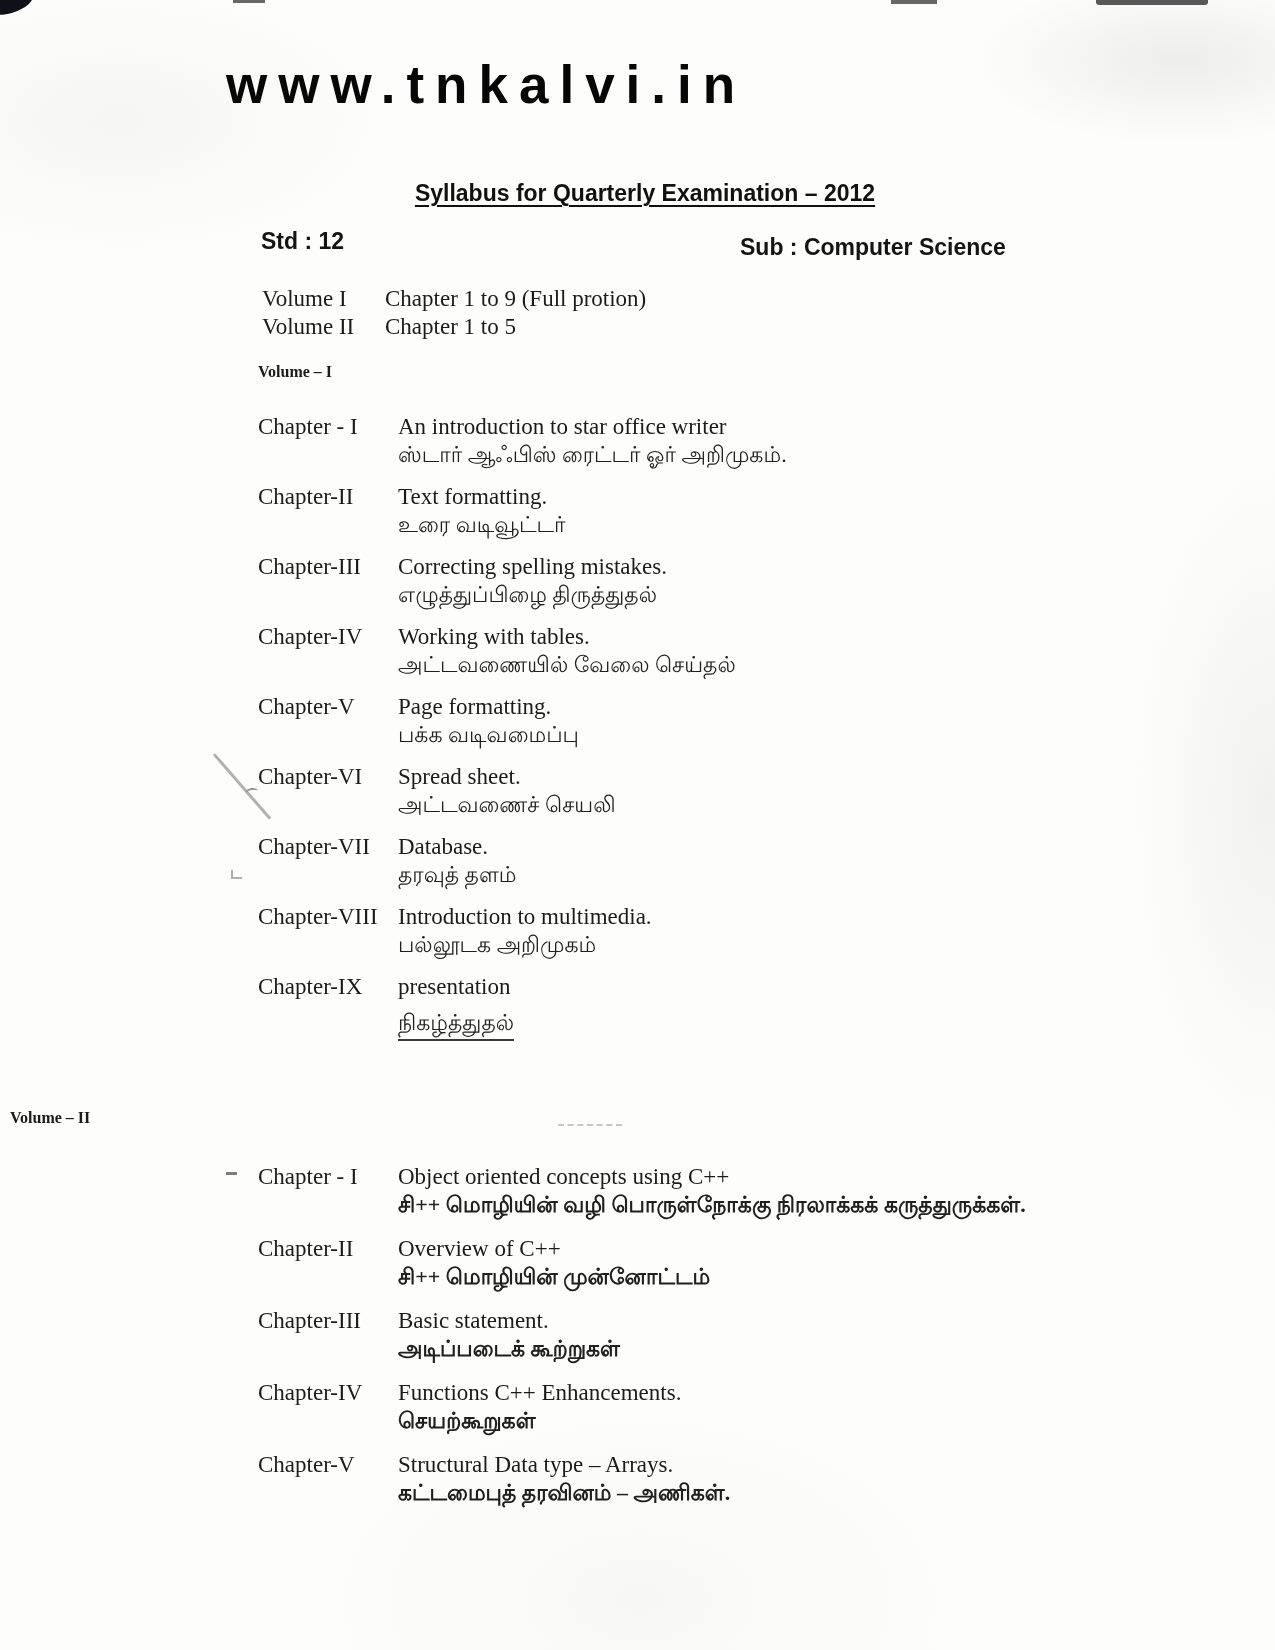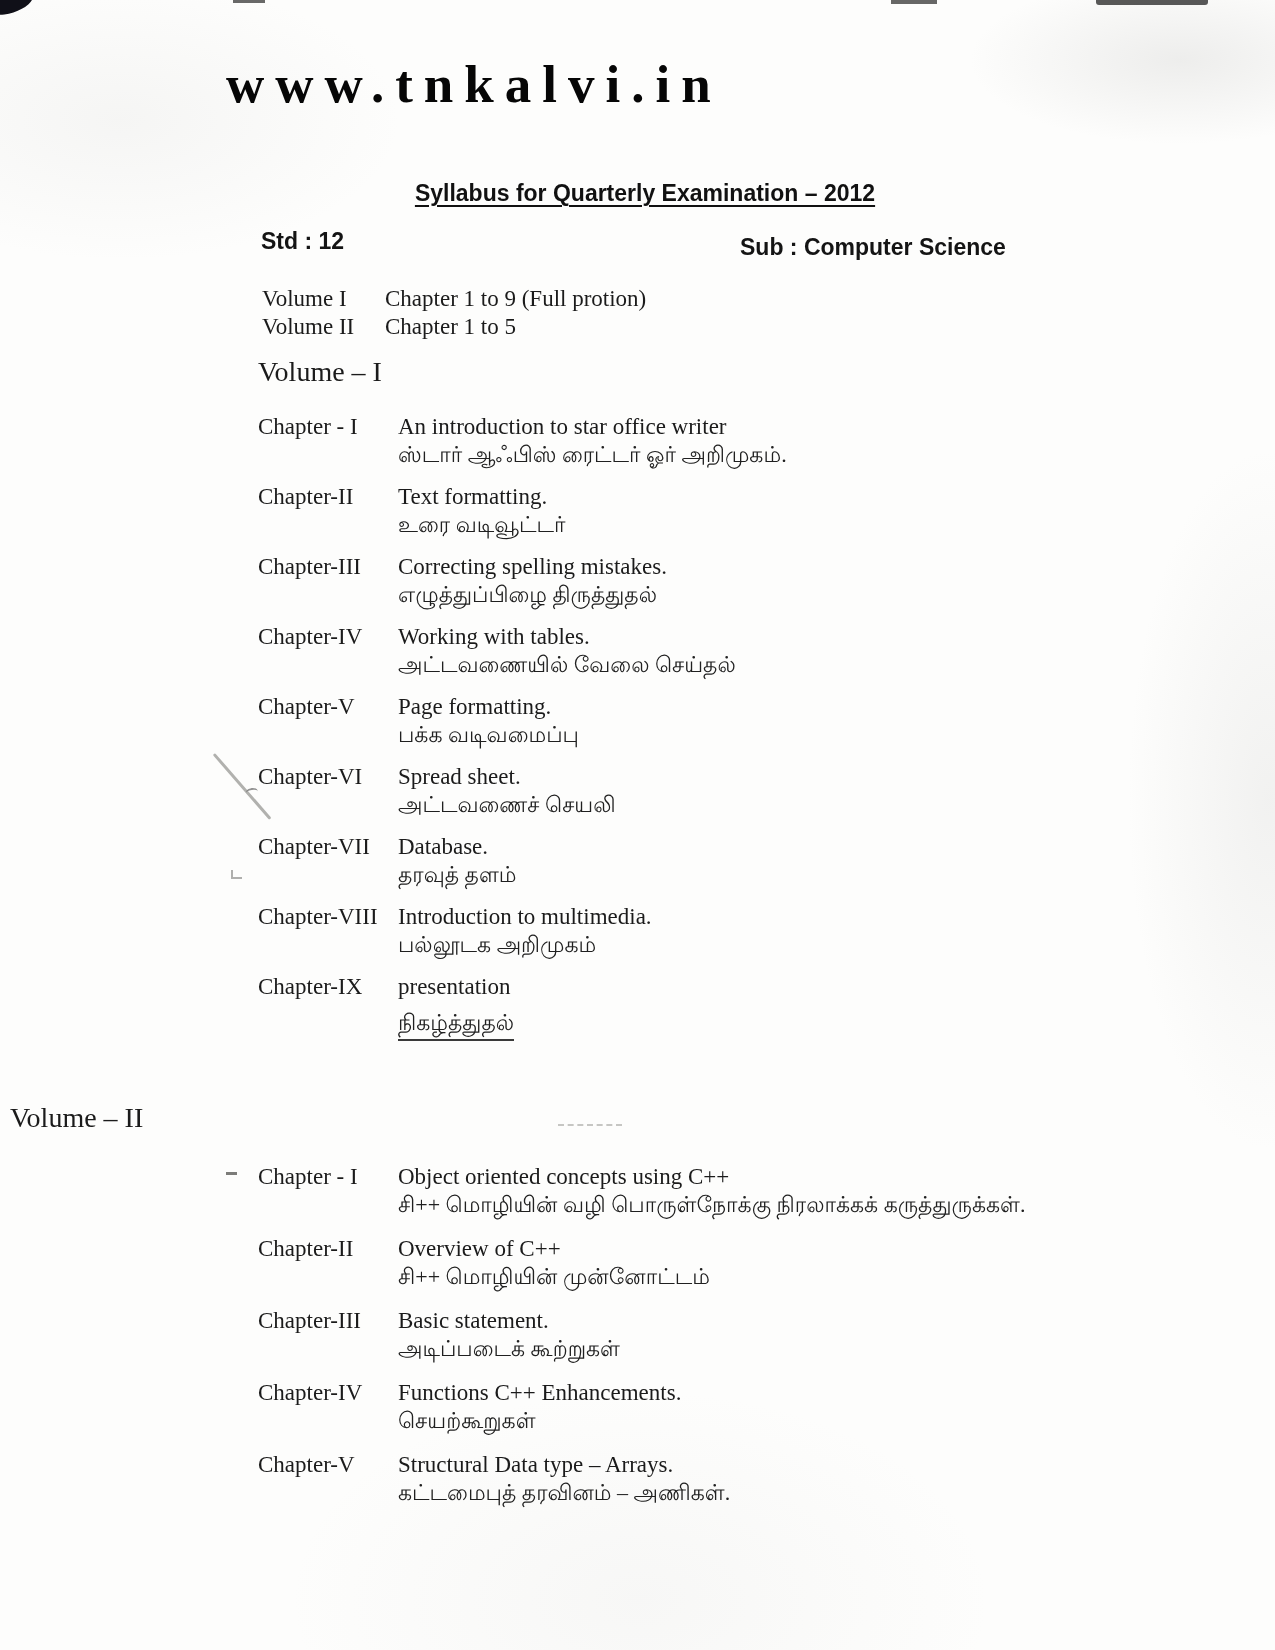--- a/index.html
+++ b/index.html
@@ -17,21 +17,21 @@
     content:"";position:absolute;inset:0;pointer-events:none;
     background:
       radial-gradient(ellipse 300px 120px at 1180px 60px, rgba(190,190,188,.25), transparent 70%),
       radial-gradient(ellipse 200px 500px at 1268px 800px, rgba(200,200,198,.22), transparent 70%),
       radial-gradient(ellipse 400px 200px at 120px 120px, rgba(210,210,208,.18), transparent 70%),
       radial-gradient(ellipse 500px 300px at 640px 1600px, rgba(205,205,203,.12), transparent 70%);
   }
 
   .watermark{
     position:absolute;left:226px;top:54px;
-    font-family:Liberation Serif, serif;
+    font-family:Liberation Sans, sans-serif;
     font-weight:bold;font-size:53px;letter-spacing:11px;
     color:#060606;white-space:nowrap;
   }
   .title-wrap{
     position:absolute;left:15px;right:0;top:180px;text-align:center;
   }
   .doc-title{
     font-family:"Liberation Sans", sans-serif;
     font-weight:bold;font-size:23px;color:#111;
     text-decoration:underline;
@@ -49,34 +49,34 @@
     font-weight:bold;font-size:23px;color:#141414;
   }
 
   .body-flow{position:absolute;left:0;right:0;top:285px;}
 
   .sum-row{display:flex;margin-left:262px;line-height:28px;font-size:23px;}
   .sum-label{width:123px;flex:none;}
   .sum-detail{flex:1;}
 
   .sec-heading{
-    margin-left:258px;font-weight:normal;font-size:28px;line-height:30px;
+    margin-left:258px;font-weight:bold;font-size:16px;line-height:30px;
   }
   .section.sec-0 .sec-heading{margin-top:16px;margin-bottom:26px;}
   .section.sec-1 .sec-heading{margin-top:62px;margin-bottom:30px;margin-left:10px;}
 
   .ch-row{display:flex;align-items:flex-start;}
   .ch-label{margin-left:258px;width:140px;flex:none;font-size:23px;line-height:28px;}
   .ch-titles{flex:1;}
   .ch-en{font-size:23px;line-height:28px;margin-top:38px;}
   .ch-ta{font-size:22px;line-height:28px;color:#202020;}
   .sec-0 .ch-row{margin-bottom:14px;}
   .sec-0 .ch-ta{margin-top:8px;}
   .sec-1 .ch-row{margin-bottom:16px;}
-  .sec-1 .ch-ta{margin-top:10px;}
+  .sec-1 .ch-ta{margin-top:10px;font-weight:bold;}
   .ch-ta.ta-underline{
     display:inline-block;
     border-bottom:2px solid #3a3a3a;
     padding-bottom:2px;
   }
 
   
   .artifact{position:absolute;pointer-events:none;}
   .blob-topleft{left:-14px;top:-9px;width:48px;height:22px;background:#101018;border-radius:50%;transform:rotate(-18deg);}
   .dash-top-1{left:233px;top:0;width:32px;height:3px;background:#2a2a2a;opacity:.7;}

